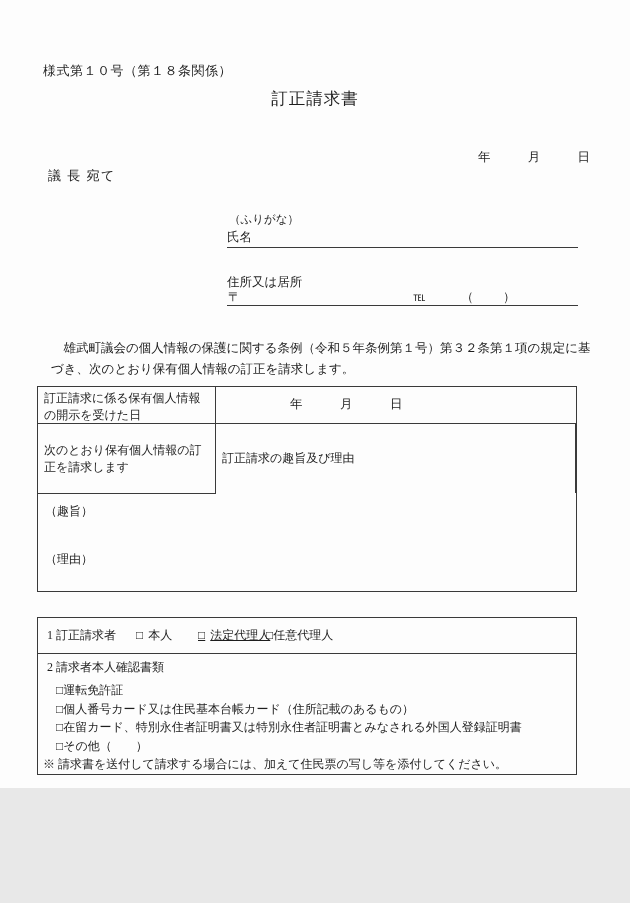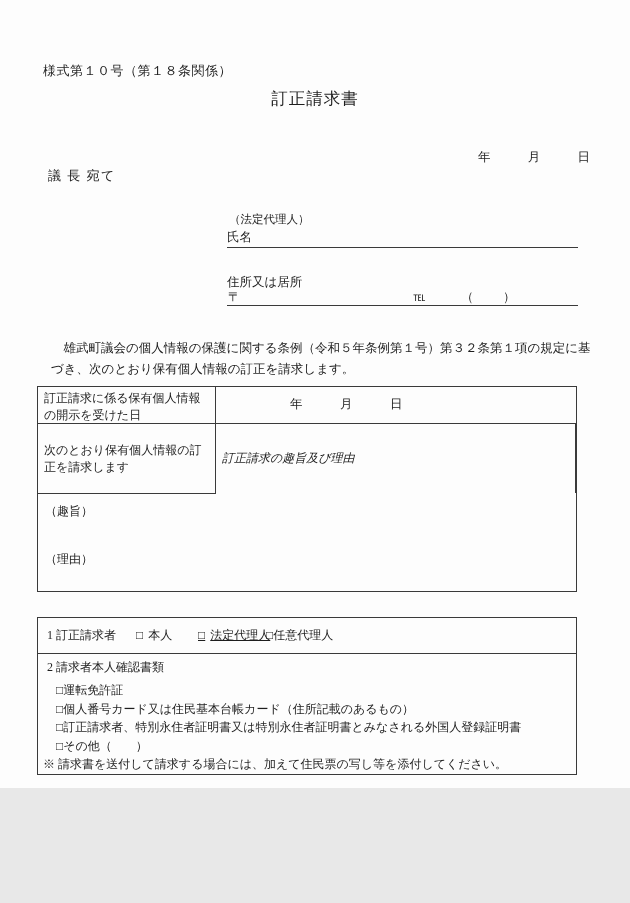--- a/index.html
+++ b/index.html
@@ -148,21 +148,20 @@
     position: absolute;
     left: 5px;
     top: 64px;
     width: 258px;
     border-top: 1px solid #3a3a3a;
   }
   .t1r3-left {
     display: flex;
     align-items: center;
     padding-left: 6px;
-    font-style: italic;
   }
   .t1r3-right {
     padding: 9px 0 0 7px;
   }
   .t1r3-right .reason { margin-top: 31px; }
   
   .t2 {
     position: absolute;
     left: 37px;
     top: 617px;
@@ -212,21 +211,21 @@
   <h1 class="doc-title">訂正請求書</h1>
 
   <div class="date-line">
     <span>年</span>
     <span>月</span>
     <span>日</span>
   </div>
 
   <div class="addressee">議 長 宛て</div>
 
-  <div class="furigana">（法定代理人）</div>
+  <div class="furigana">（ふりがな）</div>
 
   <div class="name-line">
     <span>氏名</span>
   </div>
 
   <div class="address-label">住所又は居所</div>
 
   <div class="postal-line">
     <span class="postal-mark">〒</span>
     <span class="tel-label">℡</span>
@@ -274,21 +273,21 @@
     <div class="t2r2">
       <div class="t2-heading">2 請求者本人確認書類</div>
 
       <div class="t2-item">
         <span class="cb">□</span><span>運転免許証</span>
       </div>
       <div class="t2-item">
         <span class="cb">□</span><span>個人番号カード又は住民基本台帳カード（住所記載のあるもの）</span>
       </div>
       <div class="t2-item">
-        <span class="cb">□</span><span>訂正請求者、特別永住者証明書又は特別永住者証明書とみなされる外国人登録証明書</span>
+        <span class="cb">□</span><span>在留カード、特別永住者証明書又は特別永住者証明書とみなされる外国人登録証明書</span>
       </div>
       <div class="t2-item">
         <span class="cb">□</span><span>その他（　　）</span>
       </div>
 
       <div class="t2-note">※ 請求書を送付して請求する場合には、加えて住民票の写し等を添付してください。</div>
     </div>
   </div>
 
 </div>

